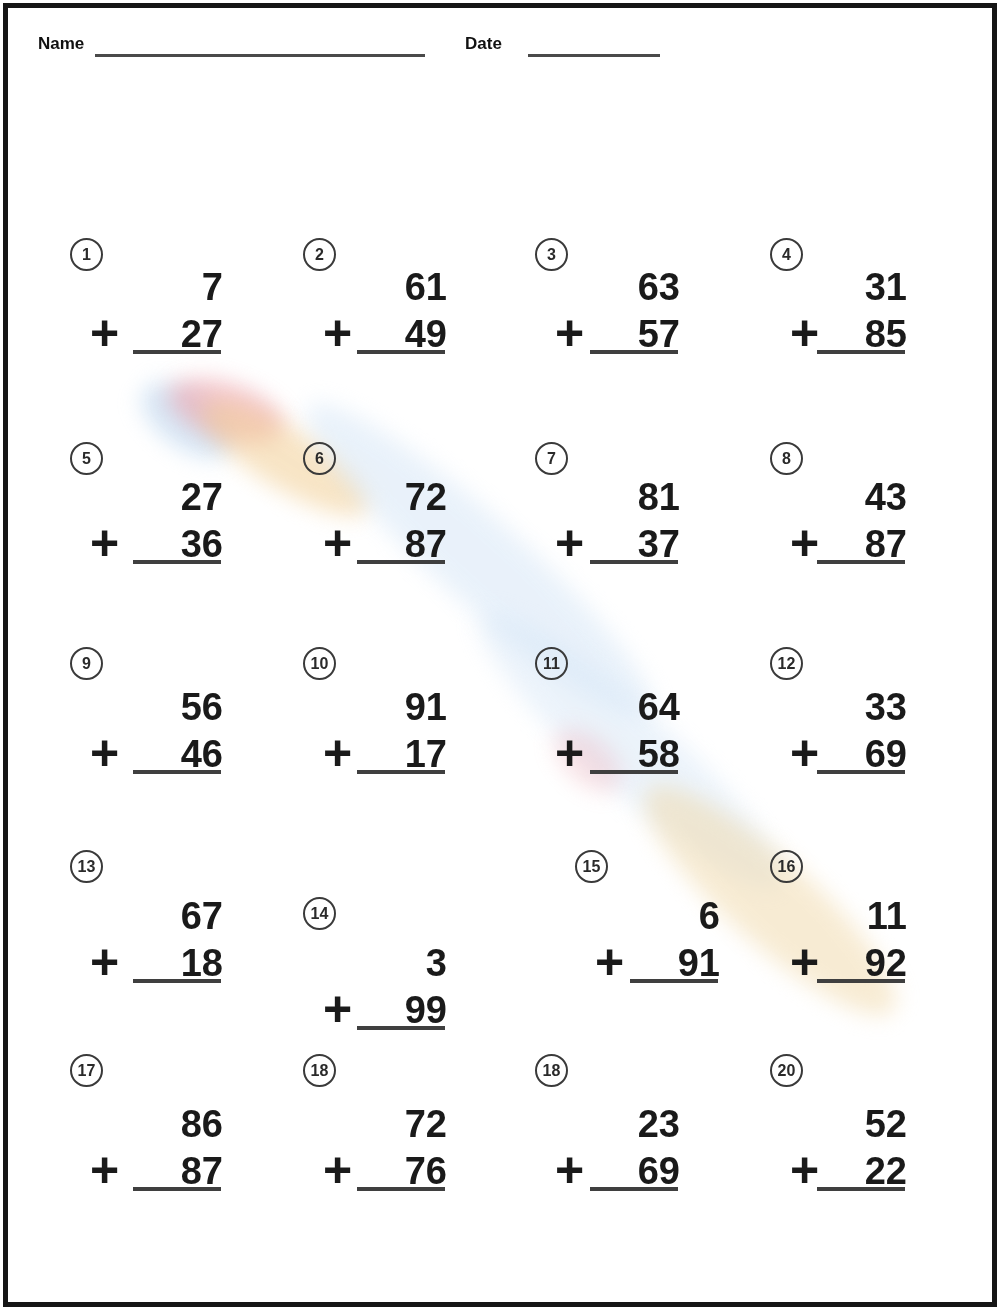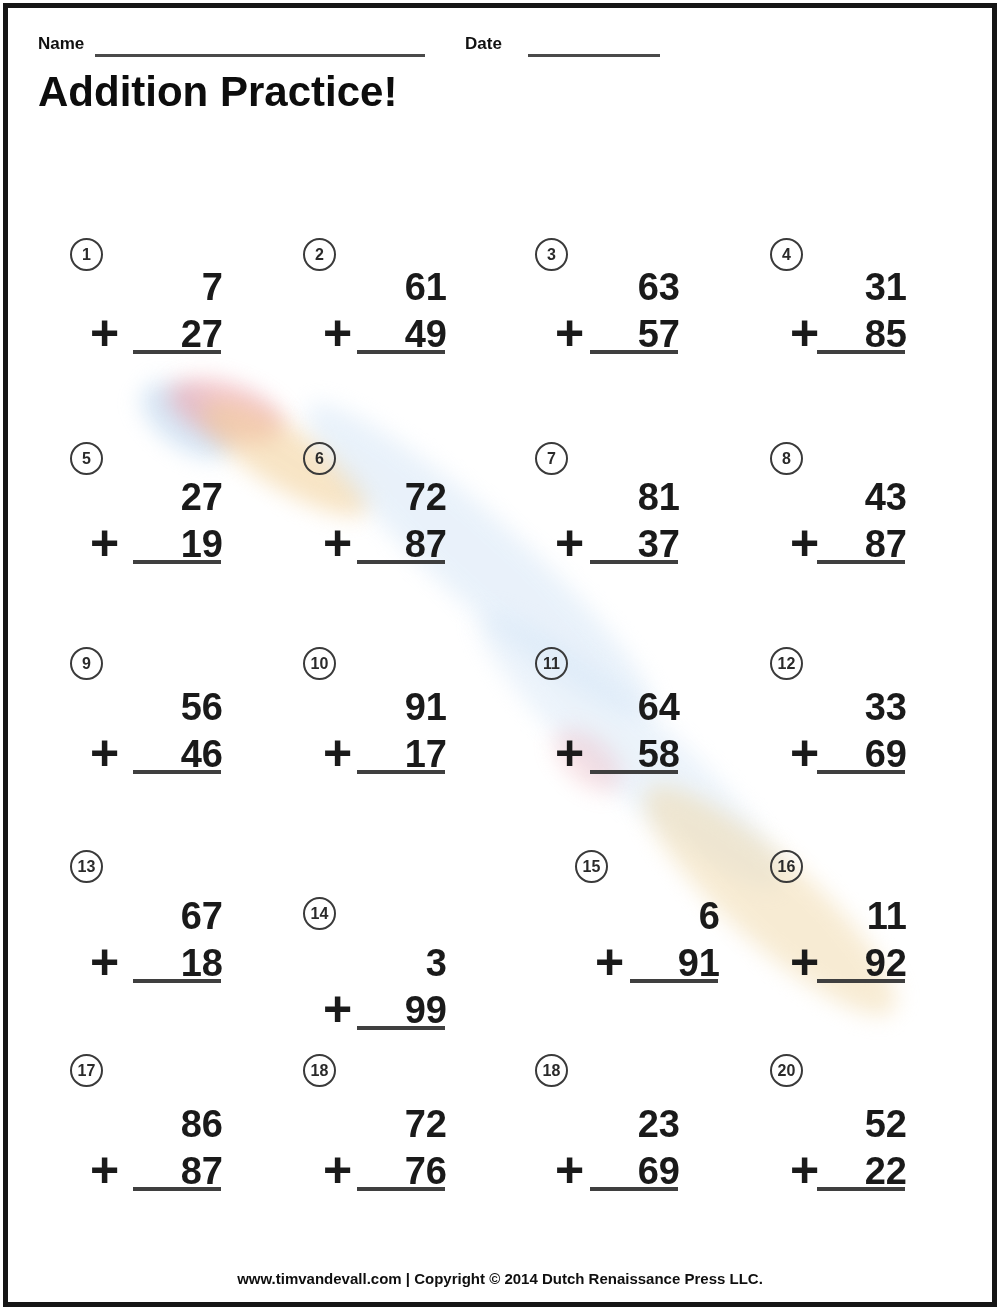--- a/index.html
+++ b/index.html
@@ -120,21 +120,20 @@
       <div class="wm-blob" style="left: 540px; top: 730px; width: 80px; height: 45px; background: rgb(236, 163, 173); opacity: 0.3; transform: rotate(42deg);"></div>
       <div class="wm-blob" style="left: 597px; top: 850px; width: 330px; height: 85px; background: rgb(240, 216, 168); opacity: 0.5; transform: rotate(42deg);"></div>
     </div>
 
   <span class="field-label" style="left:30px; top:26px;">Name</span>
   <div class="blank-line" style="left:87px; top:46px; width:330px;"></div>
 
   <span class="field-label" style="left:457px; top:26px;">Date</span>
   <div class="blank-line" style="left:520px; top:46px; width:132px;"></div>
 
-  <h1 class="title">Addition Practice!</h1>
 
   <div id="problems">
       <div class="prob" style="left: 62px; top: 230px; width: 153px;">
         <div class="badge">1</div>
         <div class="num" style="top:30px">7</div>
         <div class="plus" style="top:70px">+</div>
         <div class="num" style="top:77px">27</div>
         <div class="ansline" style="top:112px"></div>
       </div>
       <div class="prob" style="left: 295px; top: 230px; width: 144px;">
@@ -155,21 +154,21 @@
         <div class="badge">4</div>
         <div class="num" style="top:30px">31</div>
         <div class="plus" style="top:70px">+</div>
         <div class="num" style="top:77px">85</div>
         <div class="ansline" style="top:112px"></div>
       </div>
       <div class="prob" style="left: 62px; top: 434px; width: 153px;">
         <div class="badge">5</div>
         <div class="num" style="top:36px">27</div>
         <div class="plus" style="top:76px">+</div>
-        <div class="num" style="top:83px">19</div>
+        <div class="num" style="top:83px">36</div>
         <div class="ansline" style="top:118px"></div>
       </div>
       <div class="prob" style="left: 295px; top: 434px; width: 144px;">
         <div class="badge">6</div>
         <div class="num" style="top:36px">72</div>
         <div class="plus" style="top:76px">+</div>
         <div class="num" style="top:83px">87</div>
         <div class="ansline" style="top:118px"></div>
       </div>
       <div class="prob" style="left: 527px; top: 434px; width: 145px;">
@@ -265,15 +264,14 @@
       </div>
       <div class="prob" style="left: 762px; top: 1046px; width: 137px;">
         <div class="badge">20</div>
         <div class="num" style="top:51px">52</div>
         <div class="plus" style="top:91px">+</div>
         <div class="num" style="top:98px">22</div>
         <div class="ansline" style="top:133px"></div>
       </div>
     </div>
 
-  <div class="footer">www.timvandevall.com |  Copyright © 2014 Dutch Renaissance Press LLC.</div>
 
 </div>
 
 </body></html>

